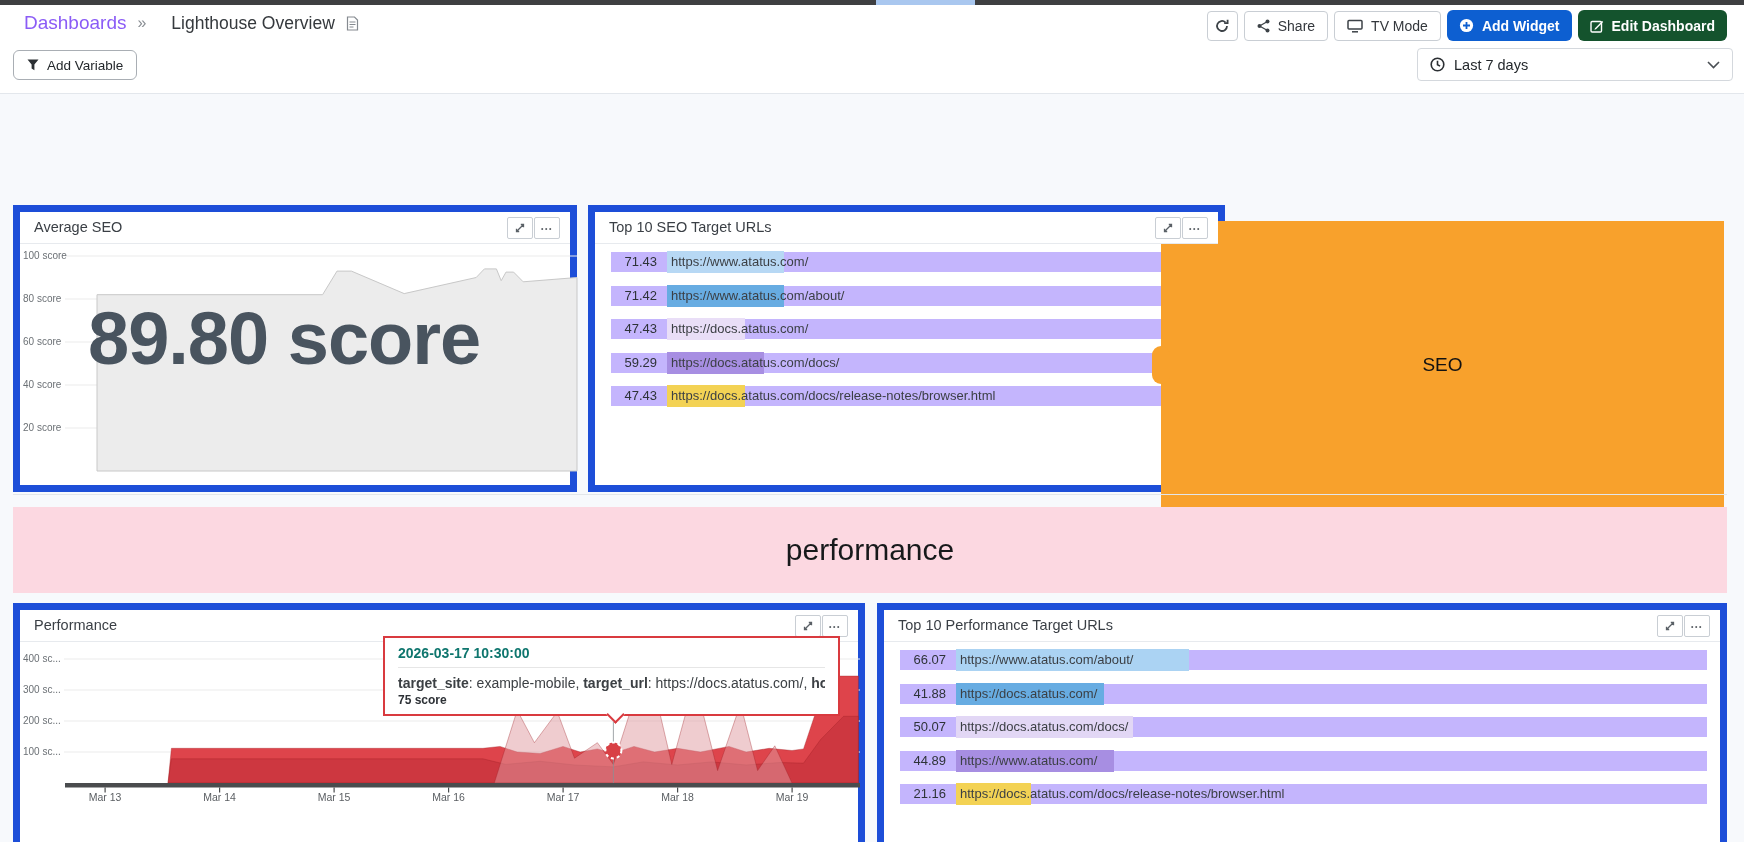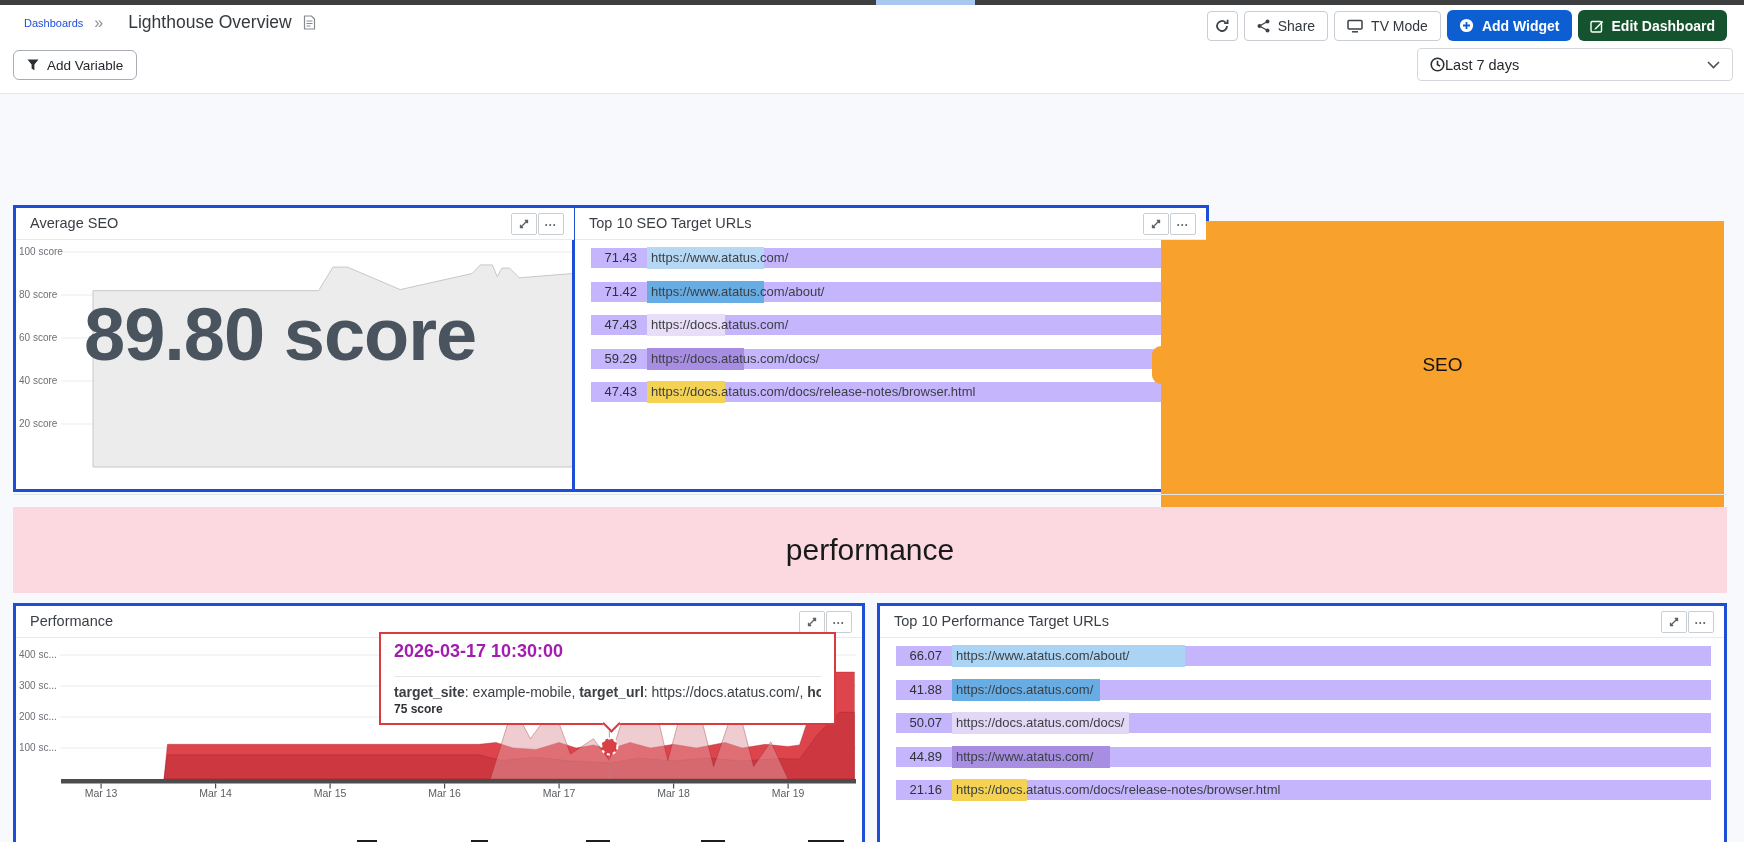--- a/index.html
+++ b/index.html
@@ -3,43 +3,43 @@
 <meta charset="utf-8">
 <style>
   html,body{margin:0;padding:0;}
   .canvas{position:relative;width:1744px;height:842px;overflow:hidden;background:#f7f9fc;
           font-family:"Liberation Sans",sans-serif;-webkit-font-smoothing:antialiased;}
   
   .hdr{position:absolute;top:0;left:0;right:0;height:93px;background:#fff;border-bottom:1px solid #e3e7ec;}
   .topstrip{position:absolute;top:0;left:0;width:100%;height:5px;background:#3e3f41;}
   .topstrip .seg{position:absolute;left:876px;width:99px;height:5px;}
   .breadcrumb{position:absolute;left:24px;top:12px;display:flex;align-items:center;gap:11px;}
-  .bc-root{font-size:11px;color:#1d4ed8;cursor:pointer;}
+  .bc-root{font-size:19px;color:#8b5cf6;cursor:pointer;}
   .bc-sep{font-size:16px;color:#8a8f94;}
   .bc-cur{font-size:17.5px;color:#35393d;padding-left:14px;}
   .hdr-actions{position:absolute;top:10px;right:17px;display:flex;gap:6px;align-items:center;}
   .btn{height:30px;border:1px solid #c9ced4;border-radius:4px;background:#fff;color:#33373c;
        font-size:14px;display:inline-flex;align-items:center;gap:8px;padding:0 12px;box-sizing:border-box;cursor:pointer;}
   .btn.icon-only{width:31px;justify-content:center;padding:0;}
   .btn.primary{border-radius:6px;color:#fff;font-weight:600;border:none;height:31px;justify-content:space-between;}
   .addvar{position:absolute;left:13px;top:50px;height:30px;border:1px solid #a9aeb4;border-radius:6px;
           background:#fff;font-size:13.5px;color:#24282c;display:inline-flex;align-items:center;gap:8px;padding:0 13px;cursor:pointer;}
   .time-select{position:absolute;top:48px;right:11px;width:316px;height:33px;background:#fff;border:1px solid #d4d8dd;
-          border-radius:4px;display:flex;align-items:center;padding:0 12px;box-sizing:border-box;
+          border-radius:4px;display:flex;align-items:center;gap:9px;padding:0 12px;box-sizing:border-box;
           font-size:14.5px;color:#24282c;cursor:pointer;}
   .time-select .chev{margin-left:auto;}
   
   .banner{position:absolute;left:13px;width:1714px;height:86px;display:flex;align-items:center;justify-content:center;color:#17191b;}
   #banner-lh{top:107px;font-size:33px;}
   #banner-perf{top:507px;font-size:30px;}
   .rowline{position:absolute;left:13px;width:1714px;top:494px;height:1px;background:#e2e6ea;}
   
-  .widget{position:absolute;background:#fff;border:3px solid #1d4ed8;box-sizing:border-box;}
+  .widget{position:absolute;background:#fff;border:7px solid #1d4ed8;box-sizing:border-box;}
   #w-avg    {left:13px; top:205px;width:564px;height:287px;}
-  #w-topseo {left:572px;top:205px;width:637px;height:287px;}
+  #w-topseo {left:588px;top:205px;width:637px;height:287px;}
   #w-orange {left:1161px;top:205px;width:563px;height:287px;border:none;display:flex;align-items:center;justify-content:center;margin-top:16px;}
   #w-perf   {left:13px; top:603px;width:852px;height:260px;}
   #w-topperf{left:877px;top:603px;width:850px;height:260px;}
   .whead{position:absolute;top:0;left:0;right:0;height:31px;border-bottom:1px solid #e7eaee;background:#fff;z-index:3;}
   .wtitle{position:absolute;left:14px;top:7px;font-size:14.5px;color:#3a3f45;white-space:nowrap;}
   .wicon{position:absolute;top:5px;width:24px;height:20px;border:1px solid #c9ced4;border-radius:2px;background:#fff;
          color:#5a6066;display:flex;align-items:center;justify-content:center;cursor:pointer;}
   .wicon.expand{right:37px;}
   .wicon.more{right:10px;font-size:7px;letter-spacing:1.5px;color:#5a6066;}
   
@@ -48,21 +48,21 @@
   .urlrow .bar{position:absolute;left:56px;top:-1px;height:22px;}
   .urlrow .url{position:absolute;left:60px;top:0;line-height:20px;color:#3b3f44;white-space:nowrap;}
   
   .chart-svg{position:absolute;left:0;top:31px;}
   #big-score{position:absolute;left:68px;top:84px;font-size:74px;font-weight:bold;color:#49545f;letter-spacing:-1px;z-index:2;}
   .notch{position:absolute;left:-9px;top:50%;transform:translateY(-50%);width:18px;height:38px;border-radius:9px;cursor:grab;}
   .seo-label{font-size:19px;color:#121212;}
   
   .ptooltip{position:absolute;left:363px;top:26px;width:457px;background:#fff;border:2px solid #d93a3f;
             box-sizing:border-box;padding:7px 13px 7px;z-index:5;}
-  .ptooltip .tt-title{font-size:18px;font-weight:bold;color:#a21caf;border-bottom:1px solid #e6e6e6;padding-bottom:14px;}
+  .ptooltip .tt-title{font-size:14px;font-weight:bold;color:#0f766e;border-bottom:1px solid #e6e6e6;padding-bottom:6px;}
   .ptooltip .tt-body{font-size:14px;color:#3c4044;margin-top:7px;white-space:nowrap;overflow:hidden;}
   .ptooltip .tt-score{font-size:12px;font-weight:bold;color:#2d3136;margin-top:2px;}
   .ptooltip .tt-notch{position:absolute;bottom:-7px;left:224px;width:11px;height:11px;background:#fff;
             border-right:2px solid #d93a3f;border-bottom:2px solid #d93a3f;transform:rotate(45deg);}
   svg text{font-family:"Liberation Sans",sans-serif;}
 </style>
 </head>
 <body>
 
 <div class="canvas">

